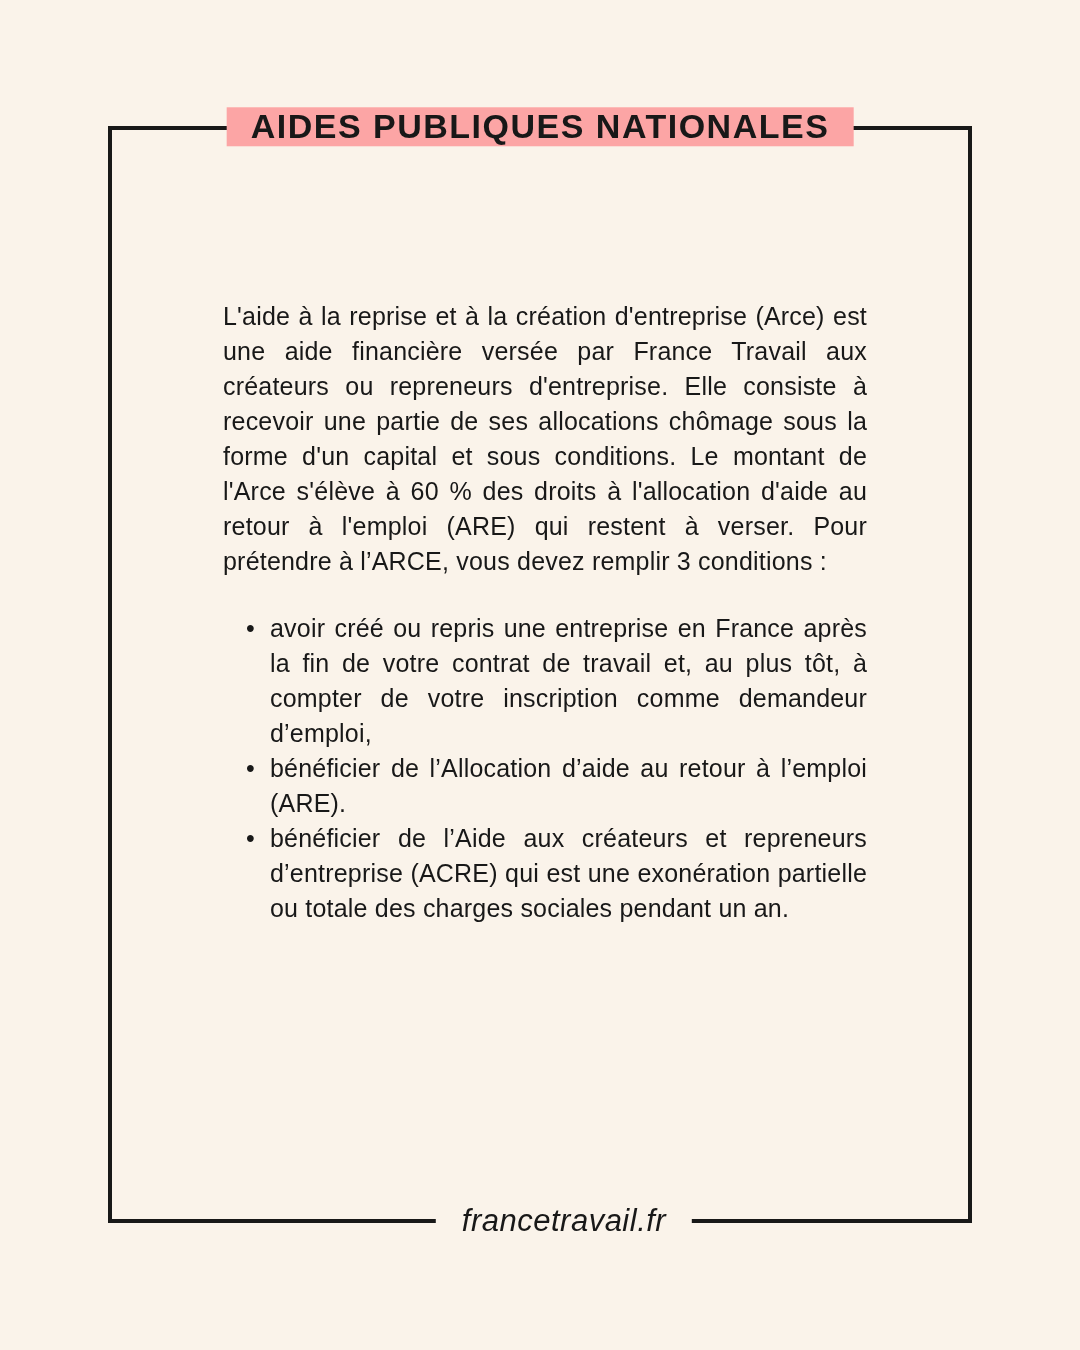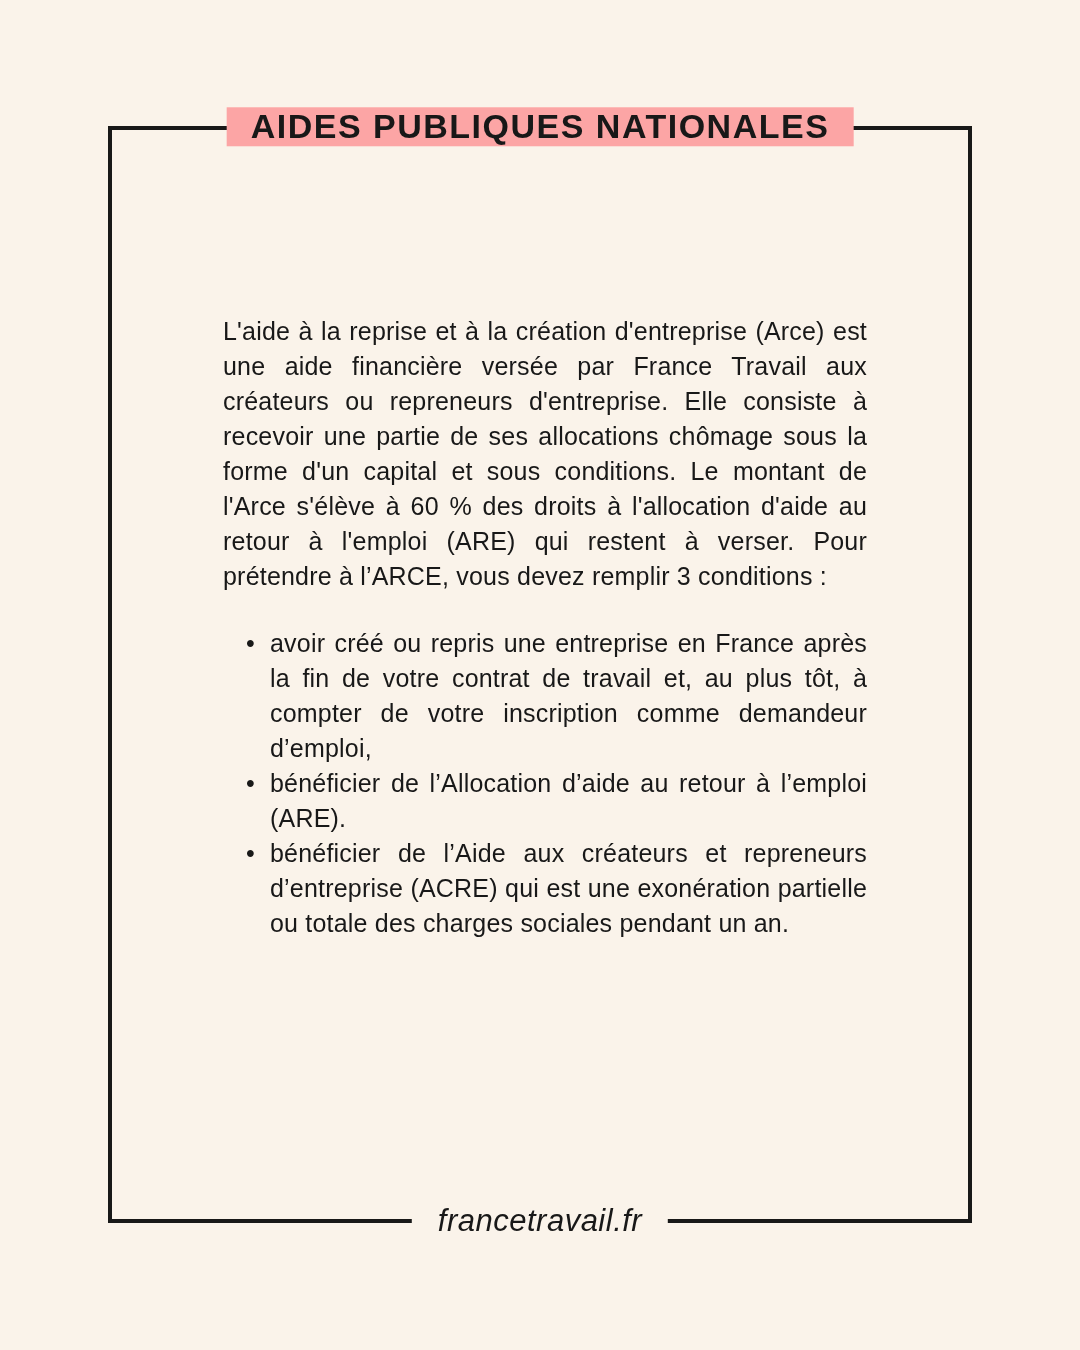--- a/index.html
+++ b/index.html
@@ -38,21 +38,21 @@
     font-size: 34px;
     letter-spacing: 1.5px;
     white-space: nowrap;
     font-weight: 700;
     z-index: 2;
   }
 
   
   .footer-label {
     position: absolute;
-    left: 540px;
+    left: 564px;
     top: 1222px;
     transform: translate(-50%, -52%);
     background: #faf3ea;
     padding: 0 26px;
     font-size: 31px;
     font-style: italic;
     white-space: nowrap;
     letter-spacing: 0.5px;
     z-index: 2;
   }
@@ -74,21 +74,21 @@
   .subtitle {
     margin-top: 16px;
     font-size: 30px;
     font-style: italic;
     line-height: 44px;
     white-space: pre-line;
     letter-spacing: 0.5px;
   }
 
   .paragraph {
-    margin-top: 36px;
+    margin-top: 21px;
     font-size: 25px;
     line-height: 35px;
     text-align: justify;
     letter-spacing: 0.2px;
   }
 
   ul.conditions {
     margin: 32px 0 0 0;
     padding: 0 0 0 47px;
     list-style: none;

